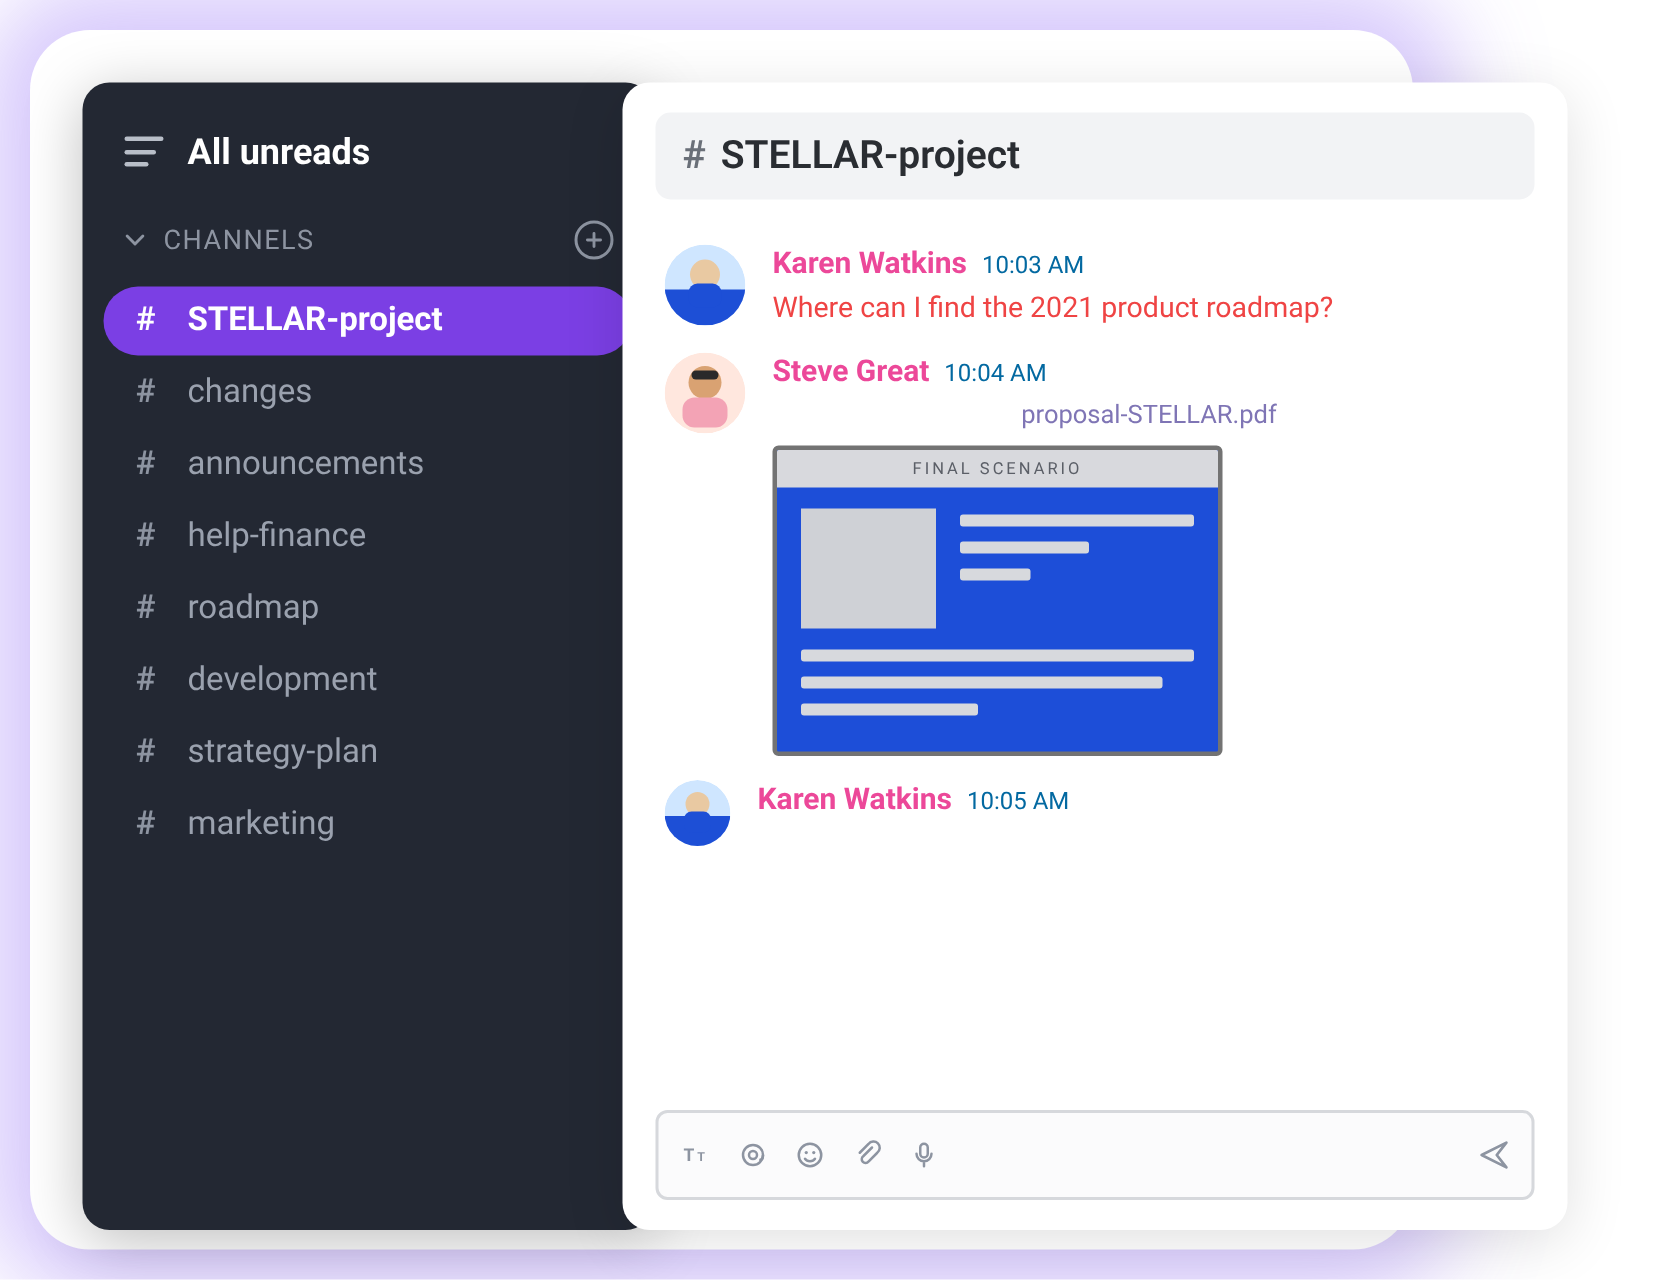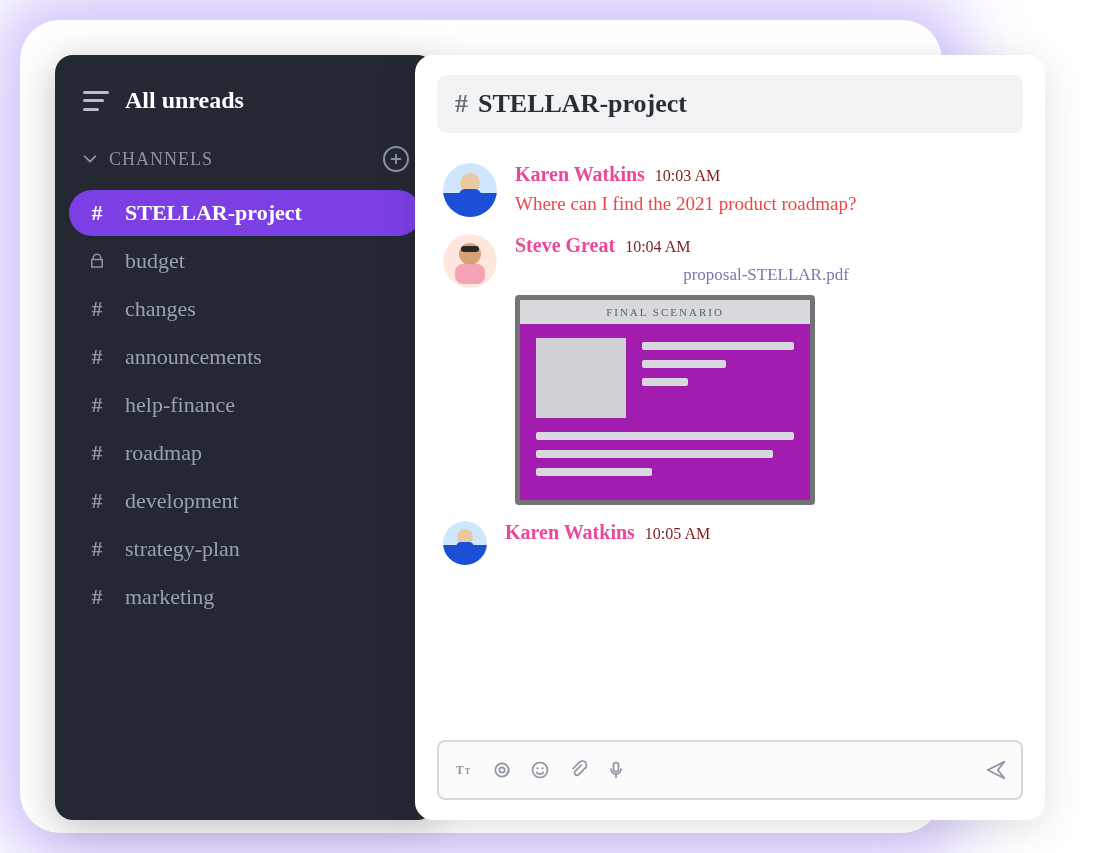--- a/index.html
+++ b/index.html
@@ -1,18 +1,18 @@
 <!DOCTYPE html>
 <html><head>
 <meta charset="utf-8">
 <style>
   * { box-sizing: border-box; margin: 0; padding: 0; }
   html, body { width: 1110px; height: 853px; font-family: -apple-system, BlinkMacSystemFont, "Segoe UI", Roboto, Helvetica, Arial, sans-serif; background: #fff; }
   .stage {
-    width: 962px; height: 853px; position: relative; font-family: Liberation Serif, serif;
+    width: 962px; height: 853px; position: relative;
   }
   .halo {
     position: absolute; left: 20px; top: 20px; right: 20px; bottom: 20px;
     border-radius: 40px;
     box-shadow: 0 0 60px 30px rgba(138,96,245,0.35);
     pointer-events: none;
   }
   .sidebar {
     position: absolute; left: 55px; top: 55px; width: 380px; height: 765px;
     background: #232833; border-radius: 18px; padding: 28px 14px 20px 14px;
@@ -57,26 +57,26 @@
   .chat-header .hash-big { font-size: 26px; font-weight: 600; color:#6a6f78; }
   .chat-header .room { font-size: 26px; font-weight: 600; }
   .messages { flex: 1 1 auto; padding: 14px 6px 6px 6px; overflow: hidden; }
   .msg { display: flex; gap: 18px; margin: 16px 0; }
   .avatar { width: 54px; height: 54px; border-radius: 50%; flex: 0 0 54px; overflow:hidden; }
   .avatar svg { width: 100%; height: 100%; display:block; }
   .avatar.small { width: 44px; height: 44px; flex-basis:44px; }
   .msg-body { flex: 1 1 auto; }
   .msg-head { display: flex; align-items: baseline; gap: 10px; }
   .author { font-weight: 700; font-size: 20px; color: #ec4899; }
-  .time { font-size: 16px; color: #7f1d1d; }
+  .time { font-size: 16px; color: #0369a1; }
   .text { font-size: 19px; color: #ef4444; margin-top: 4px; line-height: 1.45; }
   .file-link { color: #7f75b5; font-size: 17px; margin-top: 8px; display:block;text-align:center; }
   .file-preview {
-    margin-top: 10px; width: 300px; border: 5px solid #737373; border-radius: 4px;
-    overflow: hidden; background: #a21caf;
+    margin-top: 10px; width: 300px; border: 3px solid #737373; border-radius: 4px;
+    overflow: hidden; background: #1d4ed8;
   }
   .fp-head { background: #d8d9dd; text-align: center; padding: 6px 0; font-size: 11px; letter-spacing: 2px; color: #5b5f67; }
   .fp-body { padding: 14px 16px; }
   .fp-row { display:flex; gap: 16px; margin-bottom: 14px; }
   .fp-img { width: 90px; height: 80px; background: #cfd1d6; }
   .fp-lines { flex:1; display:flex; flex-direction:column; gap:10px; padding-top:4px; }
   .fp-line { height: 8px; background: #d7d9dd; border-radius: 2px; }
   .fp-bottom .fp-line { margin-bottom: 10px; }
 
   .composer {
@@ -118,28 +118,20 @@
         <svg viewBox="0 0 16 16" width="14" height="14">
             <path d="M8 3 V13 M3 8 H13" stroke="#8d94a1" stroke-width="2.2" stroke-linecap="round"></path>
           </svg>
       </span>
     </div>
 
     <nav class="channels">
       <div class="channel active">
         <span class="hash">#</span>
         <span>STELLAR-project</span>
-      </div>
-      <div class="channel">
-        <span class="lock">
-          <svg viewBox="0 0 24 24" width="18" height="18">
-              <path d="M7 10 V8 a5 5 0 0 1 10 0 v2 M5 10 h14 v10 H5 z" fill="none" stroke="#8d94a1" stroke-width="2" stroke-linejoin="round"></path>
-            </svg>
-        </span>
-        <span>budget</span>
       </div>
       <div class="channel">
         <span class="hash">#</span>
         <span>changes</span>
       </div>
       <div class="channel">
         <span class="hash">#</span>
         <span>announcements</span>
       </div>
       <div class="channel">

